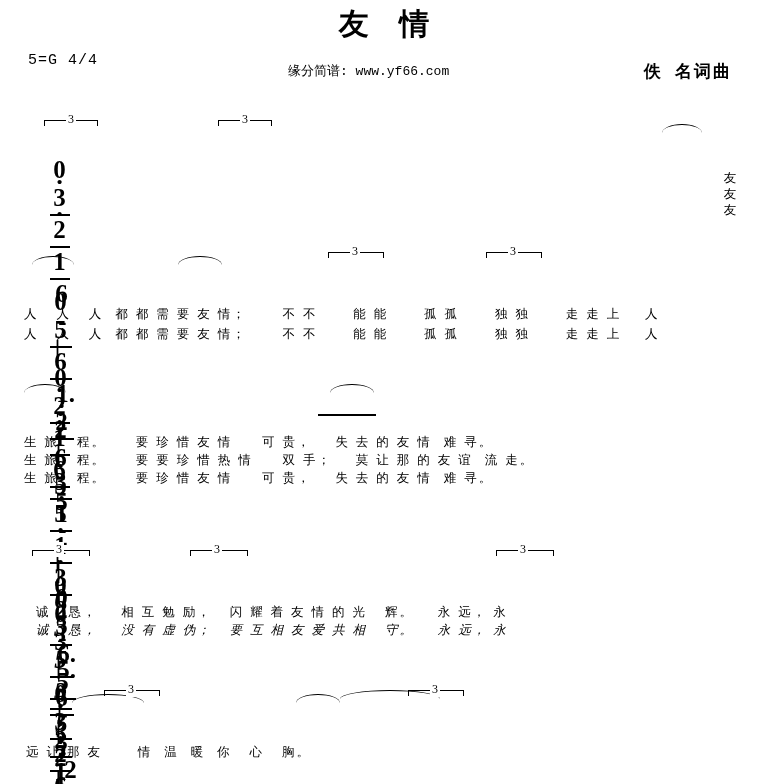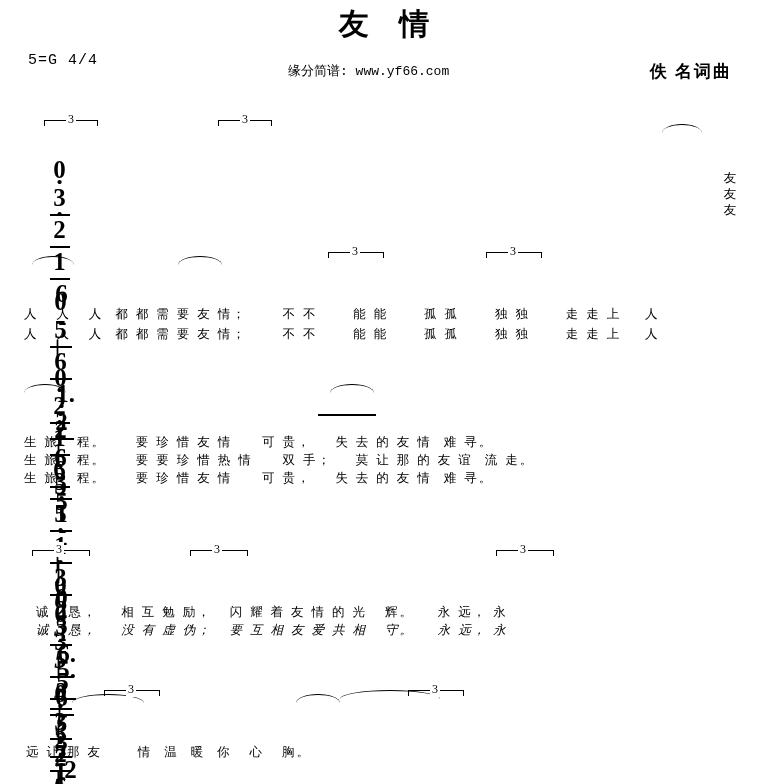--- a/index.html
+++ b/index.html
@@ -43,21 +43,21 @@
     position: absolute;
     top: 62px;
     left: 288px;
     font-family: "Liberation Mono", monospace;
     font-size: 13px;
   }
   .credit-author {
     position: absolute;
     top: 60px;
     right: 28px;
-    font-family: Liberation Serif, serif;
+    font-family: Liberation Mono, monospace;
     font-size: 17px;
     font-weight: bold;
     letter-spacing: 2px;
   }
 
   
   .system {
     position: absolute;
     left: 0;
     width: 760px;

